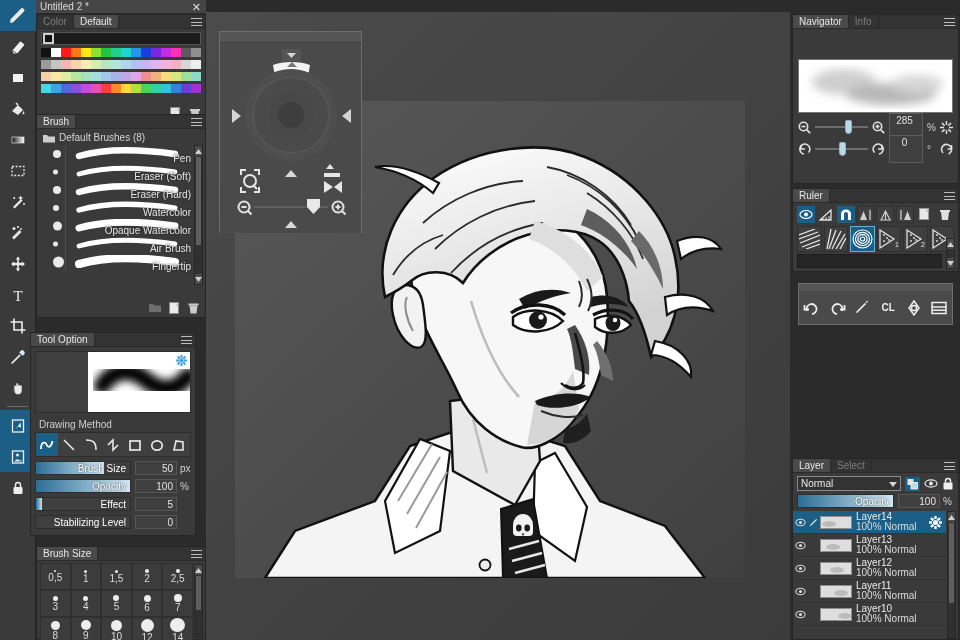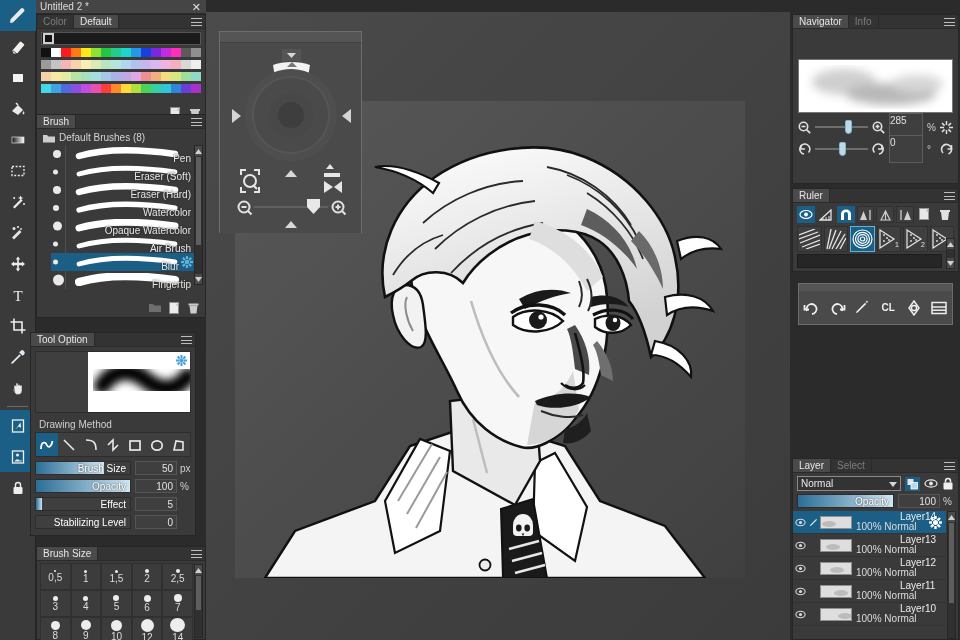--- a/index.html
+++ b/index.html
@@ -130,21 +130,21 @@
   #floatnav .fbar { height: 11px; background: #555; border-bottom: 1px solid #3f3f3f; }
   #floatnav .fbody { position: relative; height: 190px; background: #4a4a4a; }
 
   
   #navigator { left: 792px; top: 14px; width: 167px; height: 170px; }
   #navthumb { margin: 30px 5px 0 5px; height: 54px; background: #fff; border: 1px solid #777; overflow: hidden; position: relative; }
   .navrow { display: flex; align-items: center; margin: 6px 5px 0 5px; height: 16px; gap: 4px; }
   .navslider { flex: 1; height: 14px; position: relative; }
   .navslider .trk { position: absolute; left: 0; right: 0; top: 6px; height: 2px; background: #6d6d6d; }
   .navslider .knb { position: absolute; top: 0; width: 7px; height: 14px; background: #bcd9e8; border: 1px solid #89b6cc; border-radius: 2px 2px 4px 4px; }
-  .navnum { width: 34px; height: 28px; background: #3f3f3f; border: 1px solid #5c5c5c; font-size: 10px; color: #e0e0e0; text-align: left; padding-right: 3px; line-height: 13px; }
+  .navnum { width: 34px; height: 28px; background: #3f3f3f; border: 1px solid #5c5c5c; font-size: 10px; color: #e0e0e0; text-align: center; padding-right: 3px; line-height: 13px; }
   .navunit { font-size: 10px; color: #cfcfcf; width: 9px; }
 
   
   #rulerpanel { left: 792px; top: 188px; width: 167px; height: 84px; }
   #rulertop { display: flex; align-items: center; gap: 2px; padding: 3px 4px 0 4px; }
   .ricon { width: 18px; height: 17px; display: flex; align-items: center; justify-content: center; background: #3f3f3f; border: 1px solid #303030; }
   .ricon.sel { background: #1b5f86; border-color: #1b5f86; }
   .ricon.plain { background: transparent; border: none; }
   #rulerbot { display: flex; gap: 2px; padding: 3px 4px 0 4px; }
   .rbig { width: 25px; height: 26px; background: #3f3f3f; border: 1px solid #303030; display: flex; align-items: center; justify-content: center; }
@@ -169,21 +169,21 @@
   }
   #blendsel .arw { position: absolute; right: 3px; top: 5px; width: 0; height: 0; border-left: 4px solid transparent; border-right: 4px solid transparent; border-top: 5px solid #d6d6d6; }
   #opacityrow { display: flex; align-items: center; margin: 3px 4px 0 4px; height: 14px; }
   #layerlist { margin: 3px 12px 0 0; }
   .lrow { display: flex; align-items: center; height: 23px; border-bottom: 1px solid #333; position: relative; }
   .lrow.sel { background: #1b5f86; }
   .leye { width: 15px; display: flex; align-items: center; justify-content: center; }
   .lpen { width: 12px; display: flex; align-items: center; justify-content: center; }
   .lthumb { width: 32px; height: 13px; background: #d9d9d9; border: 1px solid #8f8f8f; margin-right: 4px; position: relative; overflow: hidden; }
   .lnames { display: flex; flex-direction: column; justify-content: center; line-height: 10px; }
-  .lname { font-size: 10px; color: #ececec; margin-left: 44px; }
+  .lname { font-size: 10px; color: #ececec; }
   .lmeta { font-size: 10px; color: #dcdcdc; }
   .lgear { position: absolute; right: 4px; top: 5px; }
 
   .vscroll { position: absolute; background: #303030; border: 1px solid #272727; }
   .vscroll .thumb { position: absolute; left: 1px; right: 1px; background: #5e5e5e; }
   .sbtn { position: absolute; left: 0; right: 0; height: 10px; background: #4a4a4a; display: flex; align-items: center; justify-content: center; }
 </style>
 </head>
 <body>
 
@@ -614,40 +614,20 @@
           </svg>
           <div class="blabel">Opaque Watercolor</div>
         </div>
         <div class="brow">
           <div class="bdot" style="width: 5px; height: 5px;"></div>
           <svg class="bstroke" width="120" height="13">
             <path d="M4 9 C28 2 64 2 100 7" stroke="#ffffff" stroke-width="4.8" fill="none" stroke-linecap="round"></path>
           </svg>
           <div class="blabel">Air Brush</div>
         </div>
-        <div class="brow sel">
-          <div class="bdot" style="width: 5px; height: 5px;"></div>
-          <svg class="bstroke" width="120" height="13">
-            <path d="M4 9 C28 2 64 2 100 7" stroke="#ffffff" stroke-width="4.8" fill="none" stroke-linecap="round"></path>
-          </svg>
-          <div class="blabel">Blur</div>
-          <svg width="12" height="12" style="position:absolute;right:2px;top:3px">
-            <circle cx="6" cy="6" r="2.3" fill="#63b3d8"></circle>
-            <g stroke="#63b3d8" stroke-width="2.2">
-              <path d="M6 0 v3"></path>
-              <path d="M6 9 v3"></path>
-              <path d="M0 6 h3"></path>
-              <path d="M9 6 h3"></path>
-              <path d="M1.8 1.8 l2.2 2.2"></path>
-              <path d="M8 8 l2.2 2.2"></path>
-              <path d="M10.2 1.8 l-2.2 2.2"></path>
-              <path d="M4 8 l-2.2 2.2"></path>
-            </g>
-          </svg>
-        </div>
         <div class="brow">
           <div class="bdot" style="width: 11px; height: 11px;"></div>
           <svg class="bstroke" width="120" height="13">
             <path d="M4 9 C28 2 64 2 100 7" stroke="#ffffff" stroke-width="8.1" fill="none" stroke-linecap="round"></path>
           </svg>
           <div class="blabel">Fingertip</div>
         </div>
       </div>
     <div class="vscroll" style="right:2px; top:30px; width:9px; height:140px;">
       <div class="sbtn" style="top:0">

